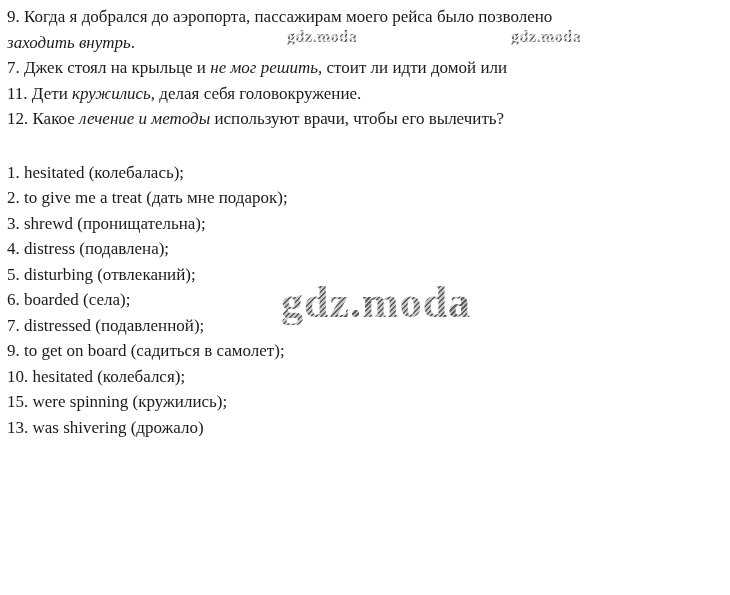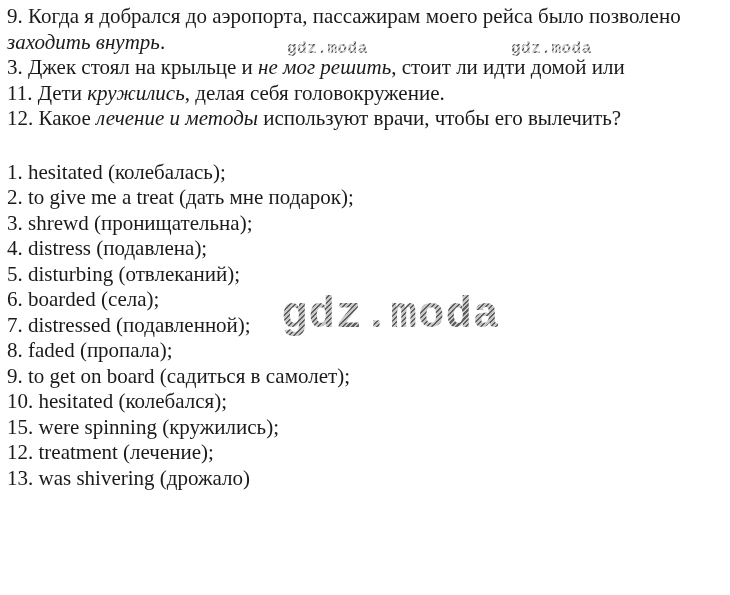--- a/index.html
+++ b/index.html
@@ -16,41 +16,40 @@
     color: #1a1a1a;
   }
   .page {
     position: absolute;
     left: 0;
     top: 0;
     width: 687px;
     height: 595px;
     padding: 4px 6px 0 7px;
     box-sizing: border-box;
-    font-size: 21px;
+    font-size: 17px;
     line-height: 25.5px;
   }
   .line {
     white-space: nowrap;
   }
   .it {
     font-style: italic;
   }
   .answers {
     margin-top: 28px;
   }
   .watermark {
     position: absolute;
-    font-family: Liberation Mono, monospace;
+    font-family: Liberation Serif, serif;
     font-weight: 700;
     color: #8a8a8a;
     white-space: nowrap;
     line-height: 1;
     user-select: none;
-    margin-top: 12px;
   }
   @supports ((-webkit-background-clip: text) or (background-clip: text)) {
     .watermark {
       background: repeating-linear-gradient(135deg, #5f5f5f 0px, #5f5f5f 1.5px, #c8c8c8 1.5px, #c8c8c8 3.5px);
       -webkit-background-clip: text;
       background-clip: text;
       color: transparent;
     }
   }
   .wm-small {
@@ -67,38 +66,36 @@
   }
 </style>
 </head>
 <body>
 
 <div class="page">
 
   <div class="questions">
     <div class="line"><span>9. Когда я добрался до аэропорта, пассажирам моего рейса было позволено</span><span class="it"></span><span></span></div>
     <div class="line"><span></span><span class="it">заходить внутрь</span><span>.</span></div>
-    <div class="line"><span>3. Джек стоял на крыльце и </span><span class="it">не мог решить</span><span>, стоит ли идти домой или</span></div>
+    <div class="line"><span>7. Джек стоял на крыльце и </span><span class="it">не мог решить</span><span>, стоит ли идти домой или</span></div>
     <div class="line"><span>11. Дети </span><span class="it">кружились</span><span>, делая себя головокружение.</span></div>
     <div class="line"><span>12. Какое </span><span class="it">лечение и методы</span><span> используют врачи, чтобы его вылечить?</span></div>
   </div>
 
   <div class="answers">
     <div class="line">1. hesitated (колебалась);</div>
     <div class="line">2. to give me a treat (дать мне подарок);</div>
     <div class="line">3. shrewd (пронищательна);</div>
     <div class="line">4. distress (подавлена);</div>
     <div class="line">5. disturbing (отвлеканий);</div>
     <div class="line">6. boarded (села);</div>
     <div class="line">7. distressed (подавленной);</div>
-    <div class="line">8. faded (пропала);</div>
     <div class="line">9. to get on board (садиться в самолет);</div>
     <div class="line">10. hesitated (колебался);</div>
     <div class="line">15. were spinning (кружились);</div>
-    <div class="line">12. treatment (лечение);</div>
     <div class="line">13. was shivering (дрожало)</div>
   </div>
 
 </div>
 
 <div class="watermark wm-small wm-1">gdz.moda</div>
 <div class="watermark wm-small wm-2">gdz.moda</div>
 <div class="watermark wm-large">gdz.moda</div>
 
 </body></html>

